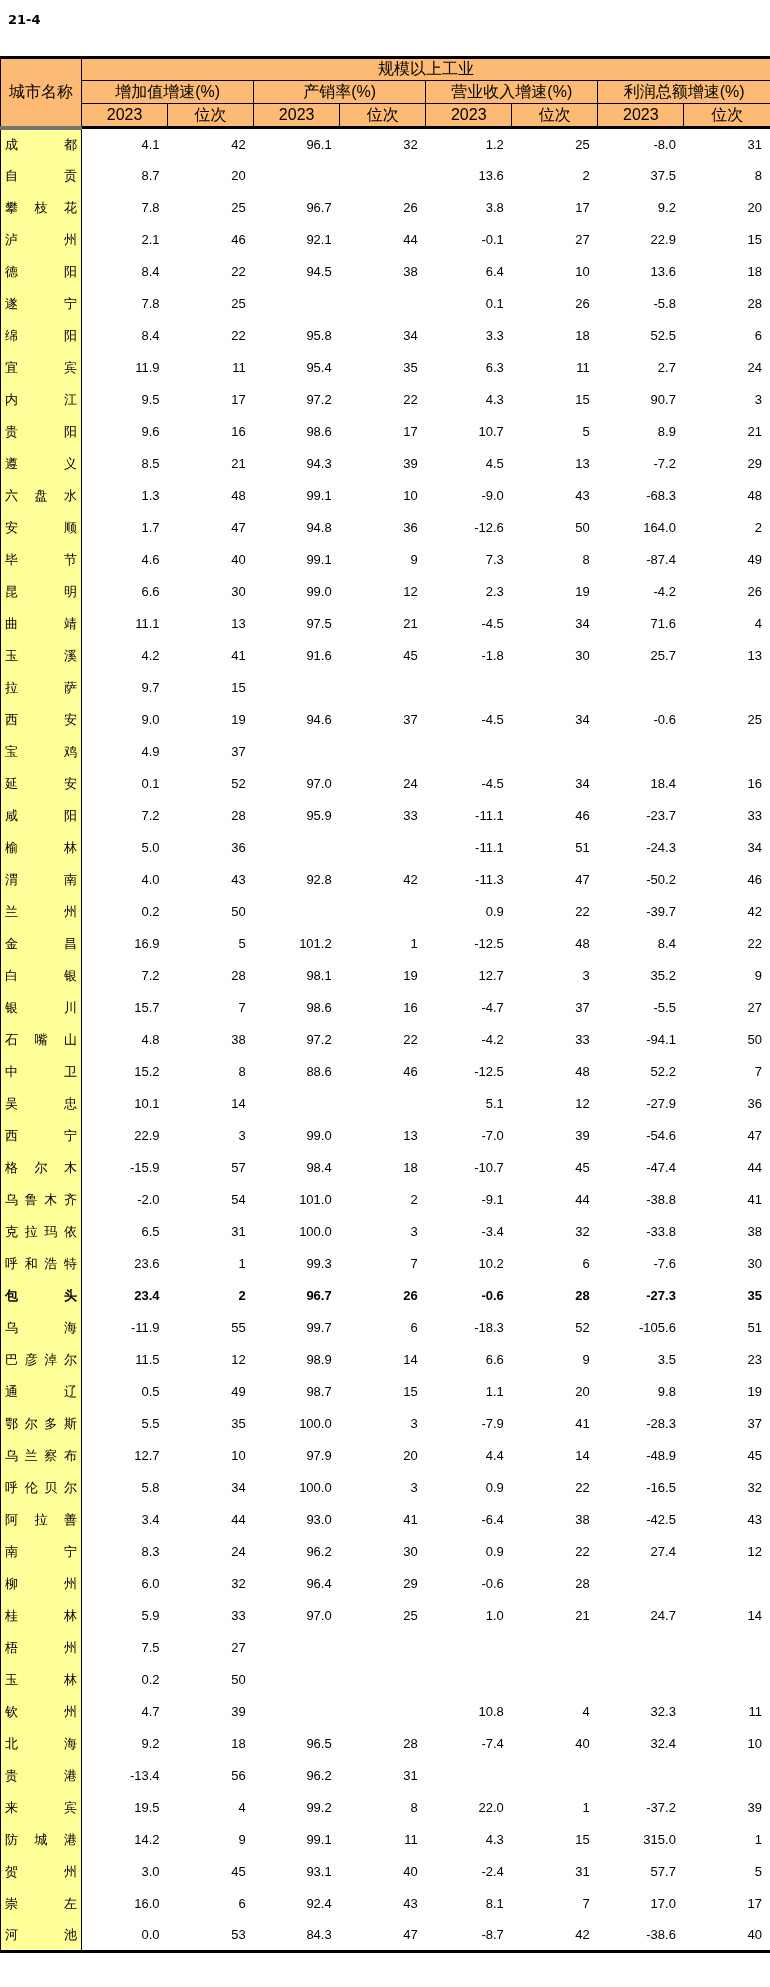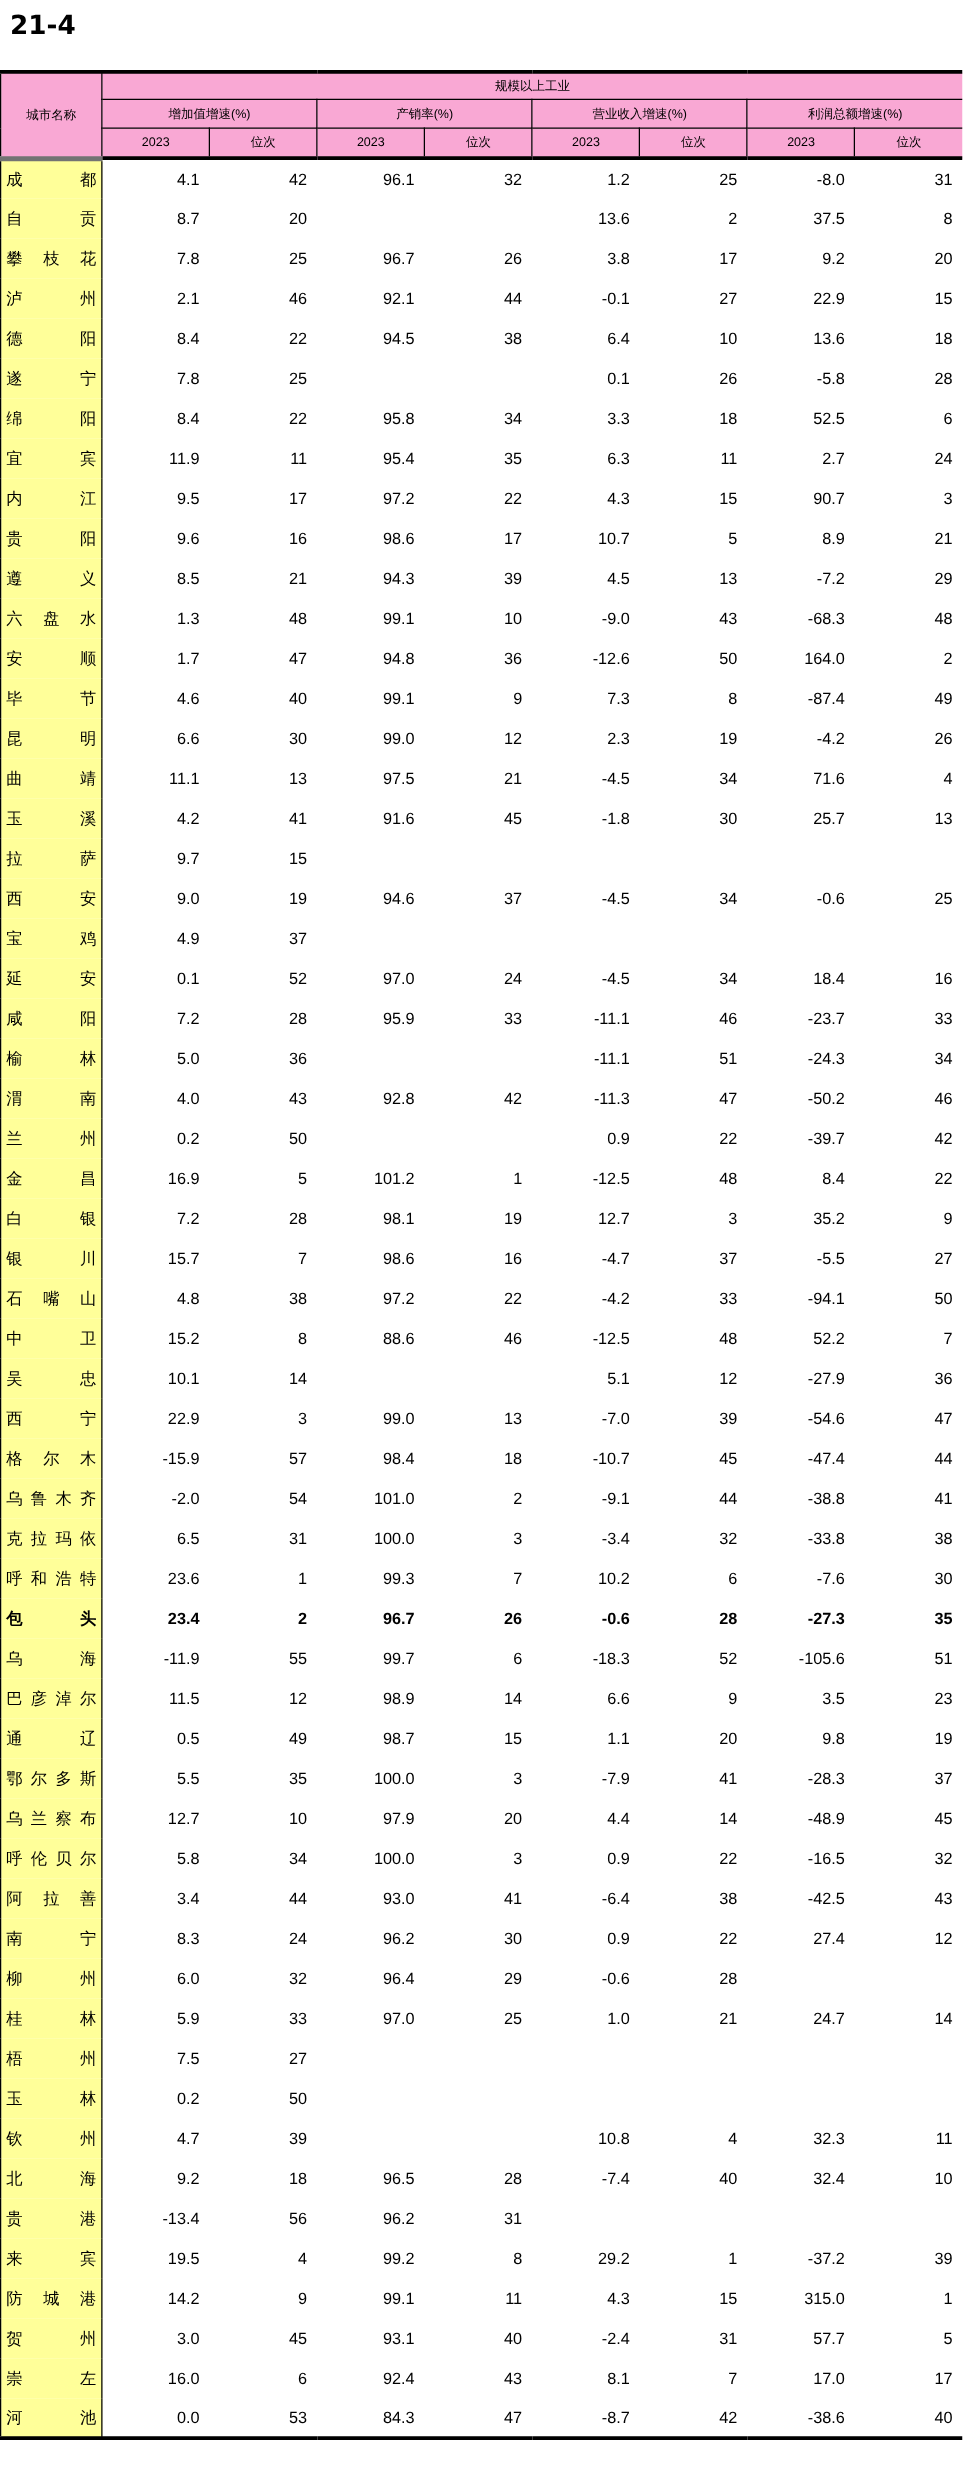--- a/index.html
+++ b/index.html
@@ -13,43 +13,43 @@
     font-family: "Liberation Sans", sans-serif;
     color: #000;
     overflow: hidden;
   }
   .page-title {
     display: flex;
     align-items: baseline;
     gap: 18px;
     padding: 8px 0 0 8px;
     font-family: "DejaVu Sans", sans-serif;
-    font-size: 21px;
+    font-size: 13px;
     font-weight: bold;
     line-height: 24px;
     white-space: nowrap;
     flex-direction: column;
   }
   table.stat-table {
     margin-top: 24px;
     width: 770px;
     border-collapse: collapse;
     table-layout: fixed;
     border-top: 3px solid #000;
     border-bottom: 3px solid #000;
     border-left: 1.5px solid #000;
   }
   col.c-city { width: 81px; }
   col.c-num  { width: 86px; }
 
   thead th {
-    background: #f9a8d4;
+    background: #fdba74;
     border: 1px solid #000;
     font-weight: normal;
-    font-size: 10px;
+    font-size: 16px;
     vertical-align: middle;
     padding: 0;
   }
   thead th:last-child { border-right: none; }
   thead tr.h-group th { height: 20px; }
   thead tr.h-ind   th { height: 22px; }
   thead tr.h-sub   th { height: 22px; border-bottom: 3px solid #000; }
   thead th.city-head {
     border-right: 1.5px solid #000;
     border-bottom: 4px solid #737373;
@@ -690,21 +690,21 @@
         <td class="num"></td>
         <td class="num"></td>
         <td class="num"></td>
       </tr>
       <tr>
         <td class="city">来宾</td>
         <td class="num">19.5</td>
         <td class="num">4</td>
         <td class="num">99.2</td>
         <td class="num">8</td>
-        <td class="num">29.2</td>
+        <td class="num">22.0</td>
         <td class="num">1</td>
         <td class="num">-37.2</td>
         <td class="num">39</td>
       </tr>
       <tr>
         <td class="city">防城港</td>
         <td class="num">14.2</td>
         <td class="num">9</td>
         <td class="num">99.1</td>
         <td class="num">11</td>

